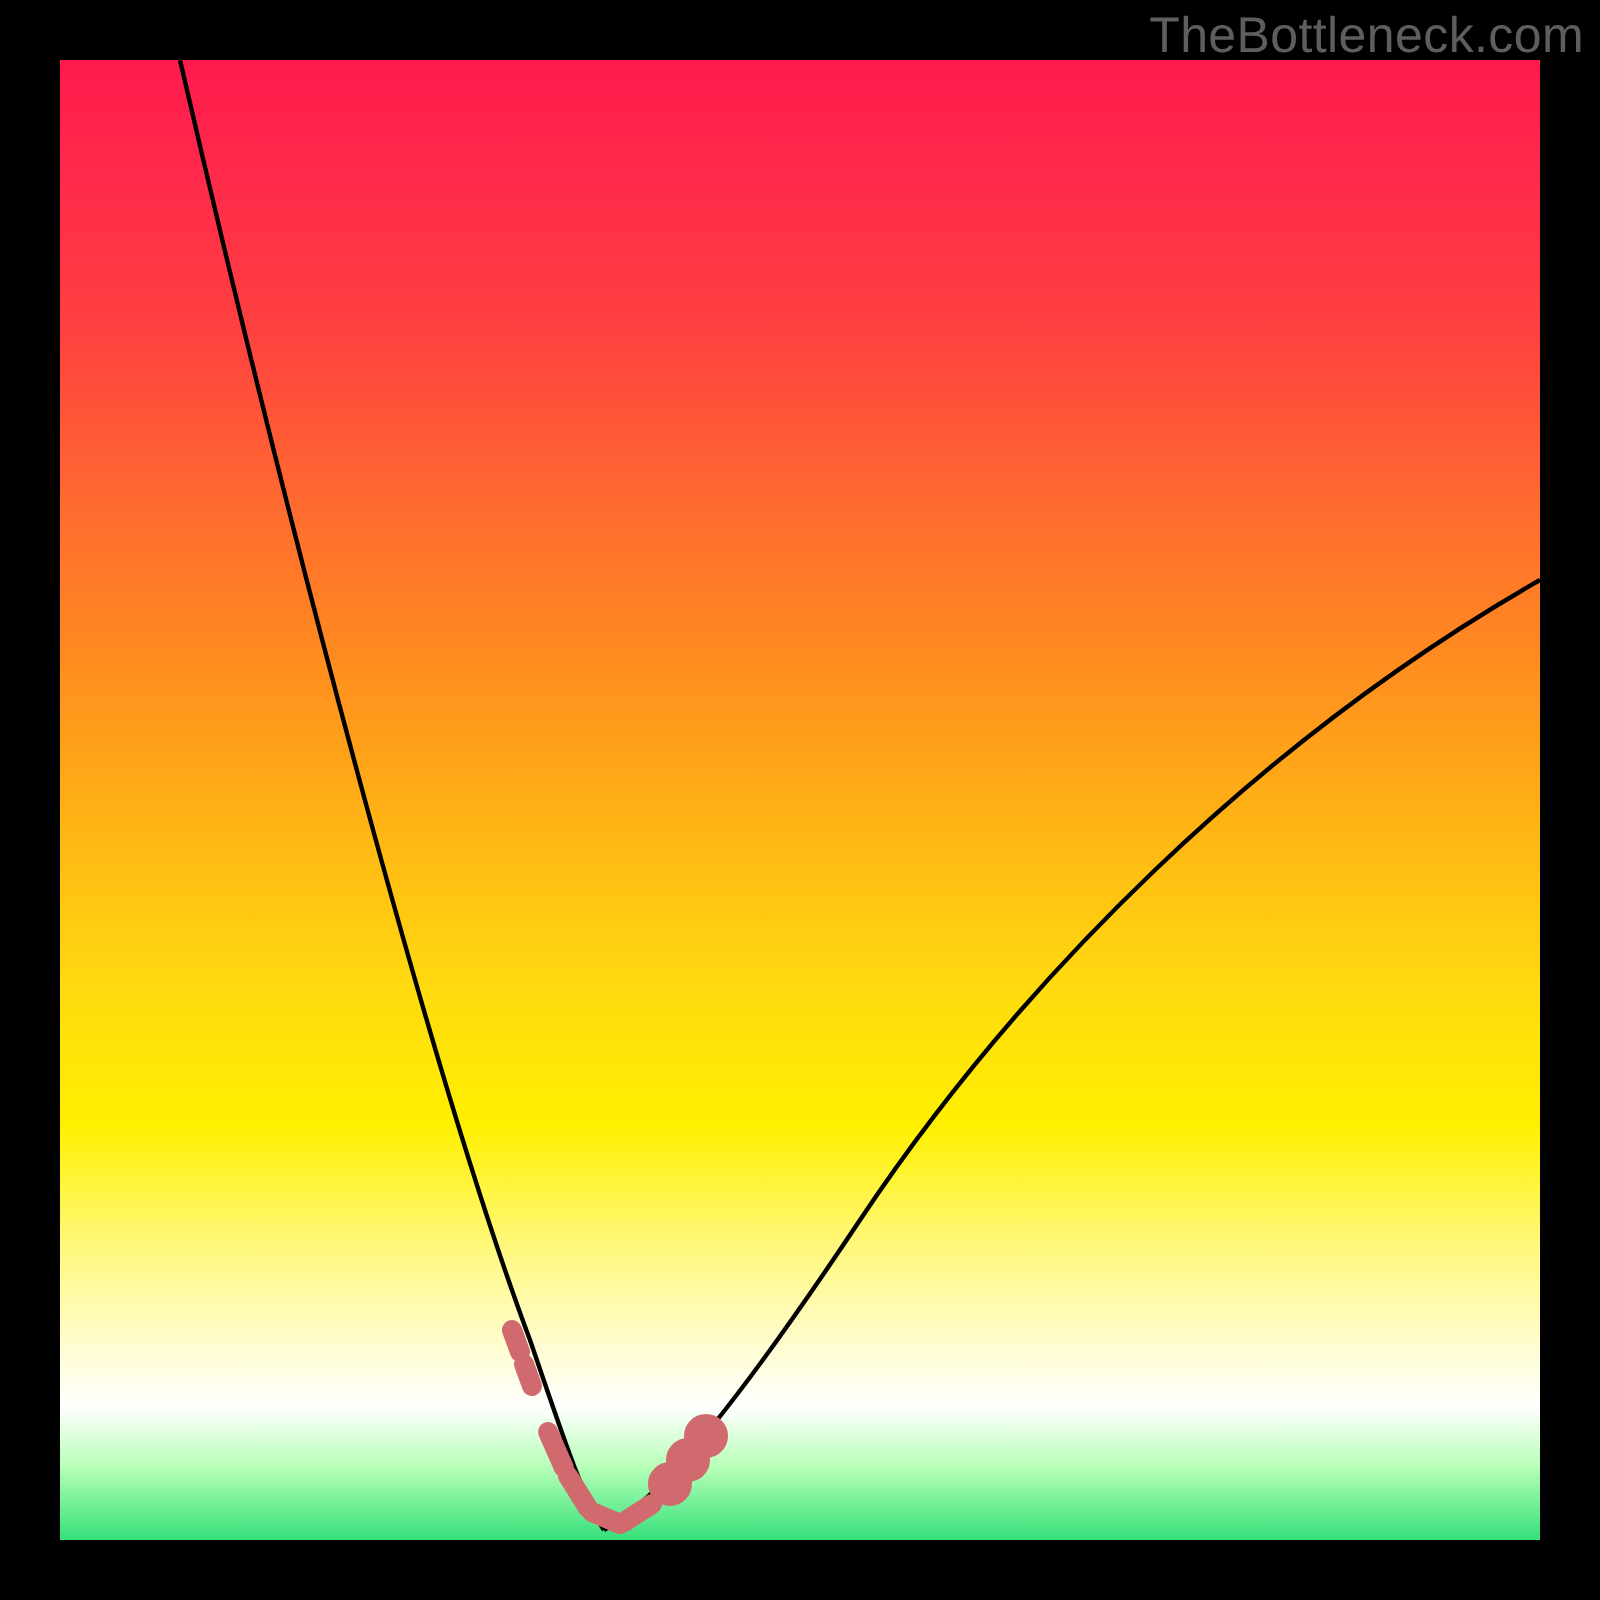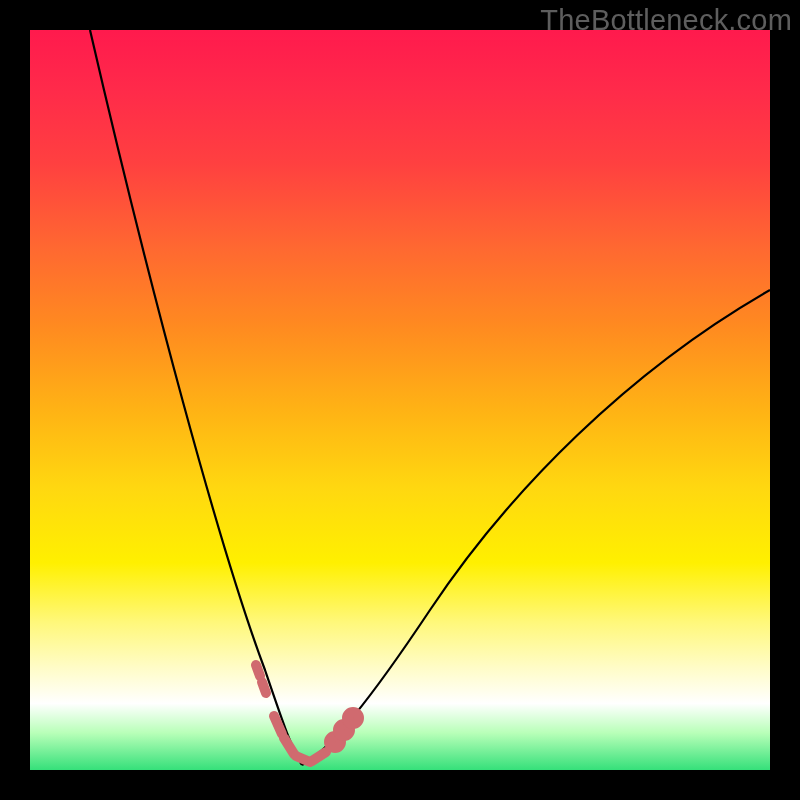--- a/index.html
+++ b/index.html
@@ -31,21 +31,21 @@
       #ffffff 91%,
       #b8ffb8 95%,
       #35e07a 100%
     );
   }
   .watermark {
     position: absolute;
     top: 4px;
     right: 8px;
     color: #5e5e5e;
-    font-size: 29px;
+    font-size: 25px;
     font-weight: 500;
     letter-spacing: 0.2px;
     z-index: 5;
   }
   svg.curve {
     position: absolute;
     left: 0;
     top: 0;
     width: 740px;
     height: 740px;

